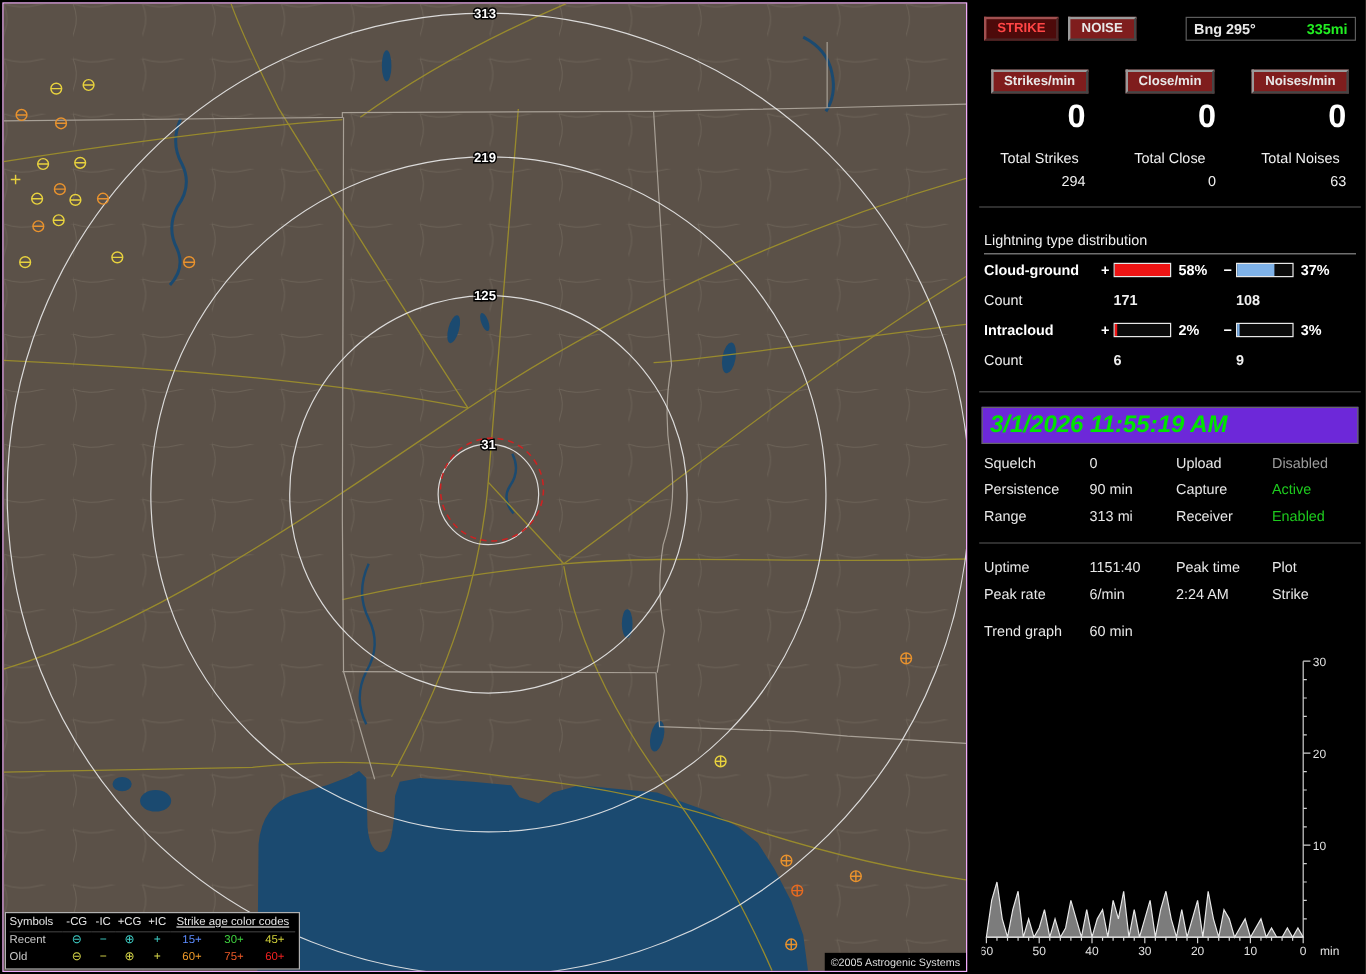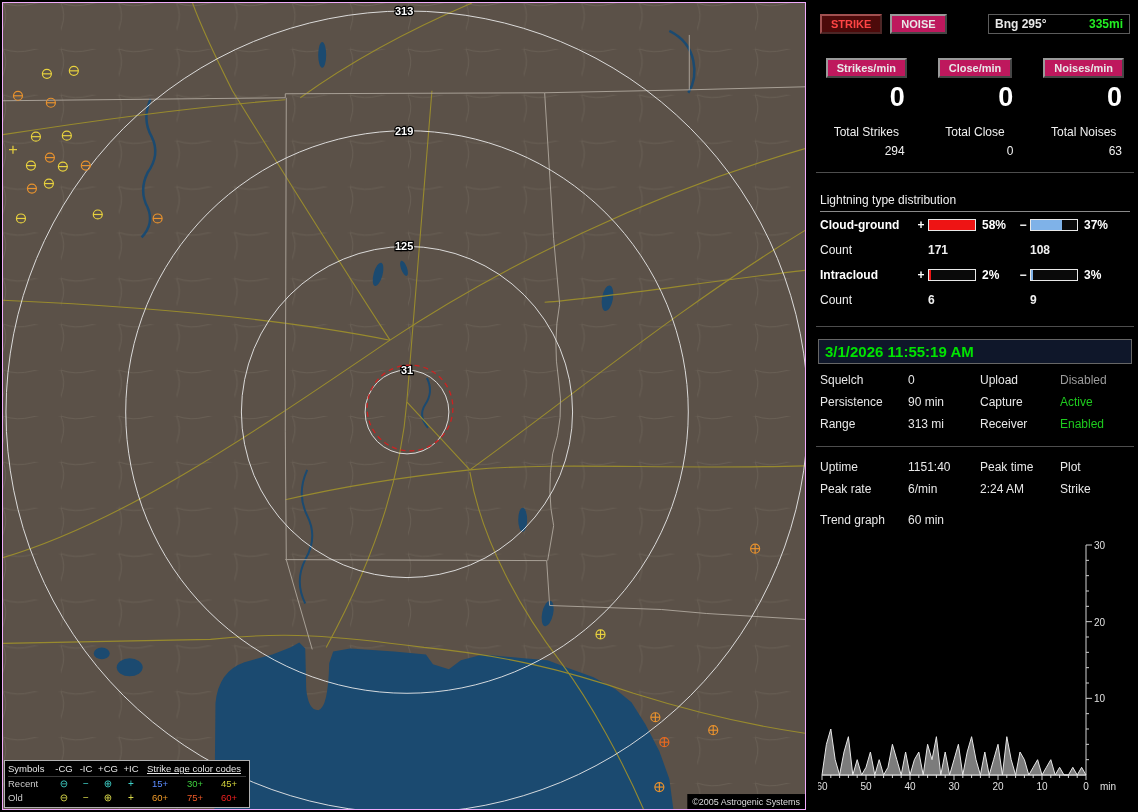--- a/index.html
+++ b/index.html
@@ -21,21 +21,21 @@
   .legend-grid{display:grid;grid-template-columns:44px 24px 20px 24px 22px 36px 34px 34px;line-height:14px;}
   .legend-grid .hdr{color:#e6e6e6;border-bottom:1px solid #3a3a3a;}
   .legend-grid .c{text-align:center;}
   .legend-grid .age-hdr{grid-column:6/9;text-align:center;text-decoration:underline;}
   .legend-grid .glyph{font-size:10px;}
   
   .panel{position:absolute;left:812px;top:0;width:326px;height:636px;font-size:12px;}
   .controls{display:flex;align-items:center;margin:14px 8px 0 8px;height:20px;}
   .btn{
     font-family:inherit;font-size:11px;font-weight:bold;padding:2px 9px;
-    border:2px outset #9a9a9a;background:#be185d;color:#e8e8e8;line-height:12px;cursor:default;
+    border:2px outset #9a9a9a;background:#7f1d1d;color:#e8e8e8;line-height:12px;cursor:default;
   }
   .btn-strike{background:#4d0a0a;color:#ff4545;border:2px outset #a05050;margin-right:8px;}
   .bng{
     margin-left:auto;width:142px;box-sizing:border-box;background:#000;border:1px solid #5c5c5c;
     display:flex;justify-content:space-between;align-items:center;padding:2px 6px;font-weight:bold;font-size:12px;
   }
   .green{color:#22ee22;}
   .rates{display:grid;grid-template-columns:1fr 1fr 1fr;margin-top:24px;}
   .rate-col{text-align:center;}
   .rate-value{font-size:27px;font-weight:bold;color:#ffffff;text-align:right;padding-right:16px;margin-top:4px;}
@@ -46,22 +46,22 @@
   .dist-title{color:#f0f0f0;border-bottom:1px solid #8a8a8a;padding-bottom:4px;}
   .dist-row{display:grid;grid-template-columns:94px 14px 50px 38px 14px 50px 1fr;align-items:center;height:25px;}
   .dist-row:first-of-type{margin-top:6px;}
   .dist-label{font-weight:bold;color:#ffffff;}
   .bar{width:46px;height:10px;border:1px solid #e8e8e8;background:#0a0a0a;}
   .bar-fill{height:100%;width:0%;}
   .pct{font-weight:bold;color:#ffffff;padding-left:4px;}
   .sign{text-align:center;color:#ffffff;font-weight:bold;}
   .cnt{color:#f0f0f0;}
   .datetime{
-    margin:12px 6px 0 6px;background:#0f172a;border:1px solid #666;
-    padding:3px 6px;color:#00e400;font-weight:bold;font-size:15px;
+    margin:12px 6px 0 6px;background:#6d28d9;border:1px solid #666;
+    padding:3px 6px;color:#00e400;font-weight:bold;font-size:20px;font-style:italic;
   }
   .grid4{display:grid;grid-template-columns:88px 72px 80px 1fr;row-gap:6px;margin:8px 0 0 8px;line-height:16px;}
   .grid4 span{white-space:nowrap;}
   .stats4{display:grid;grid-template-columns:88px 72px 80px 1fr;row-gap:6px;margin:12px 0 0 8px;line-height:16px;}
   .trend-head{display:grid;grid-template-columns:88px 1fr;margin:16px 0 0 8px;}
   #trend-svg{display:block;margin:8px 0 0 6px;}
 </style>
 </head>
 <body>
 

